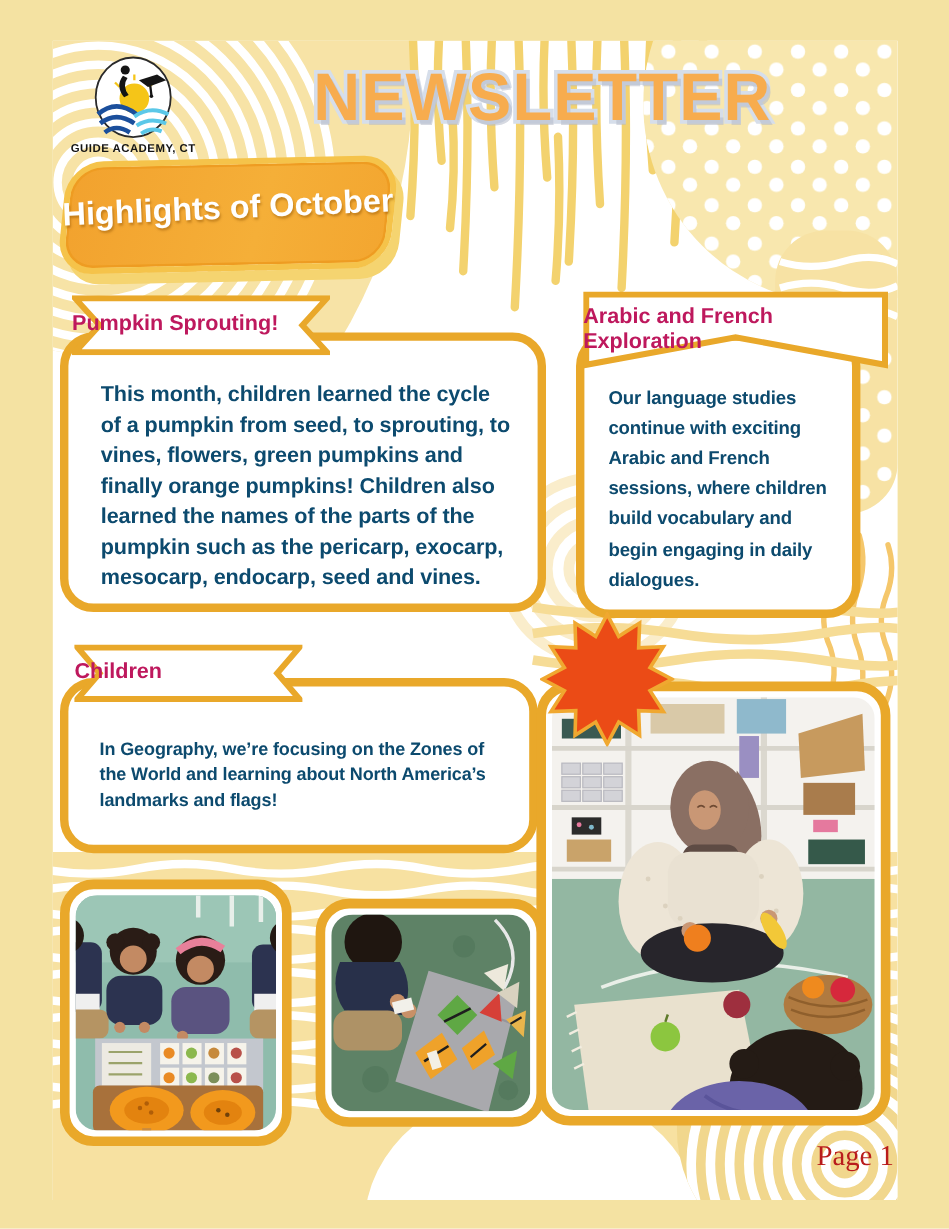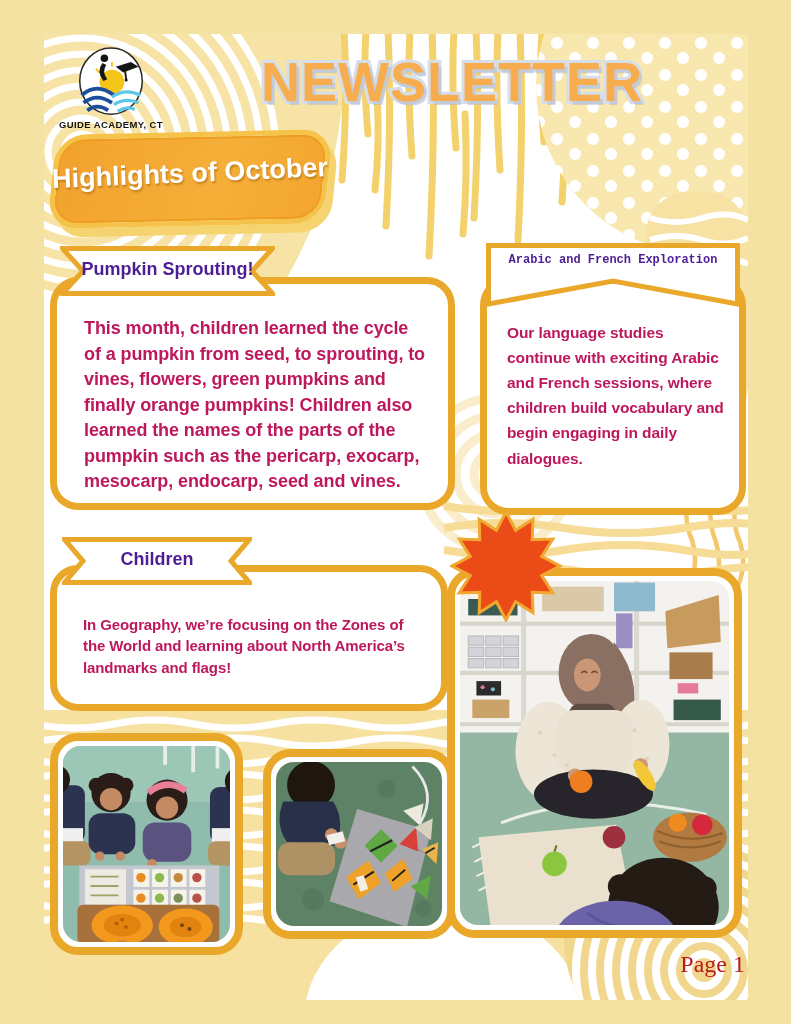--- a/index.html
+++ b/index.html
@@ -23,38 +23,38 @@
   .highlights{position:absolute;left:52px;top:132px;width:276px;height:94px;}
   .highlights .shape{position:absolute;inset:0;background:linear-gradient(100deg,#F2A22E,#F5AF38 60%,#F3A630);
          border:5px solid #F5C34A;border-radius:30px;transform:skewX(-7deg) rotate(-1.2deg);
          box-shadow:7px 9px 0 #F5D470, inset 0 0 0 2px #EE9C22;}
   .highlights .txt{position:absolute;left:0;right:0;top:26px;text-align:center;color:#ffffff;
          font-size:27px;font-weight:900;transform:rotate(-2.5deg);
          text-shadow:1px 2px 2px rgba(140,80,0,.45);}
 
   
   .box{position:absolute;background:#ffffff;border:7px solid #E9A82A;border-radius:28px;box-sizing:border-box;}
-  .box p{margin:0;color:#be185d;font-weight:700;}
+  .box p{margin:0;color:#0c4a6e;font-weight:700;}
   .box-pumpkin{left:50px;top:277px;width:405px;height:233px;padding:32px 20px 0 27px;}
   .box-pumpkin p{font-size:18px;line-height:1.42;letter-spacing:-.1px;}
-  .box-arabic{left:480px;top:277px;width:266px;height:238px;padding:36px 14px 0 20px;}
+  .box-arabic{left:480px;top:277px;width:237px;height:238px;padding:36px 14px 0 20px;}
   .box-arabic p{font-size:15.5px;line-height:1.62;letter-spacing:-.1px;}
   .box-geo{left:50px;top:565px;width:398px;height:146px;padding:30px 22px 0 26px;}
   .box-geo p{font-size:15px;line-height:1.42;letter-spacing:-.1px;margin-top:12px;}
 
   
   .ribbon{position:absolute;}
   .ribbon svg{position:absolute;left:0;top:0;}
-  .ribbon .rtxt{position:absolute;left:0;right:0;text-align:center;color:#4c1d95;font-weight:900;}
+  .ribbon .rtxt{position:absolute;left:0;right:0;color:#be185d;font-weight:900;}
   .ribbon-pumpkin{left:60px;top:246px;width:215px;height:50px;}
   .ribbon-pumpkin .rtxt{top:13px;font-size:18px;}
   .ribbon-geo{left:62px;top:537px;width:190px;height:48px;}
   .ribbon-geo .rtxt{top:12px;font-size:18px;}
   .banner-arabic{left:486px;top:243px;width:254px;height:66px;}
-  .banner-arabic .rtxt{top:10px;font-size:12px;font-family:Liberation Mono, monospace;}
+  .banner-arabic .rtxt{top:10px;font-size:18px;}
 
   
   .starburst{position:absolute;left:450px;top:510px;width:112px;height:112px;z-index:6;}
 
   
   .photo-frame{position:absolute;border:8px solid #E9A82A;border-radius:28px;background:#ffffff;
                padding:5px;box-sizing:border-box;z-index:5;}
   .photo-frame .ph{width:100%;height:100%;border-radius:18px;overflow:hidden;}
   .photo-frame .ph svg{display:block;width:100%;height:100%;}
   .photo-big{left:447px;top:568px;width:295px;height:370px;}

